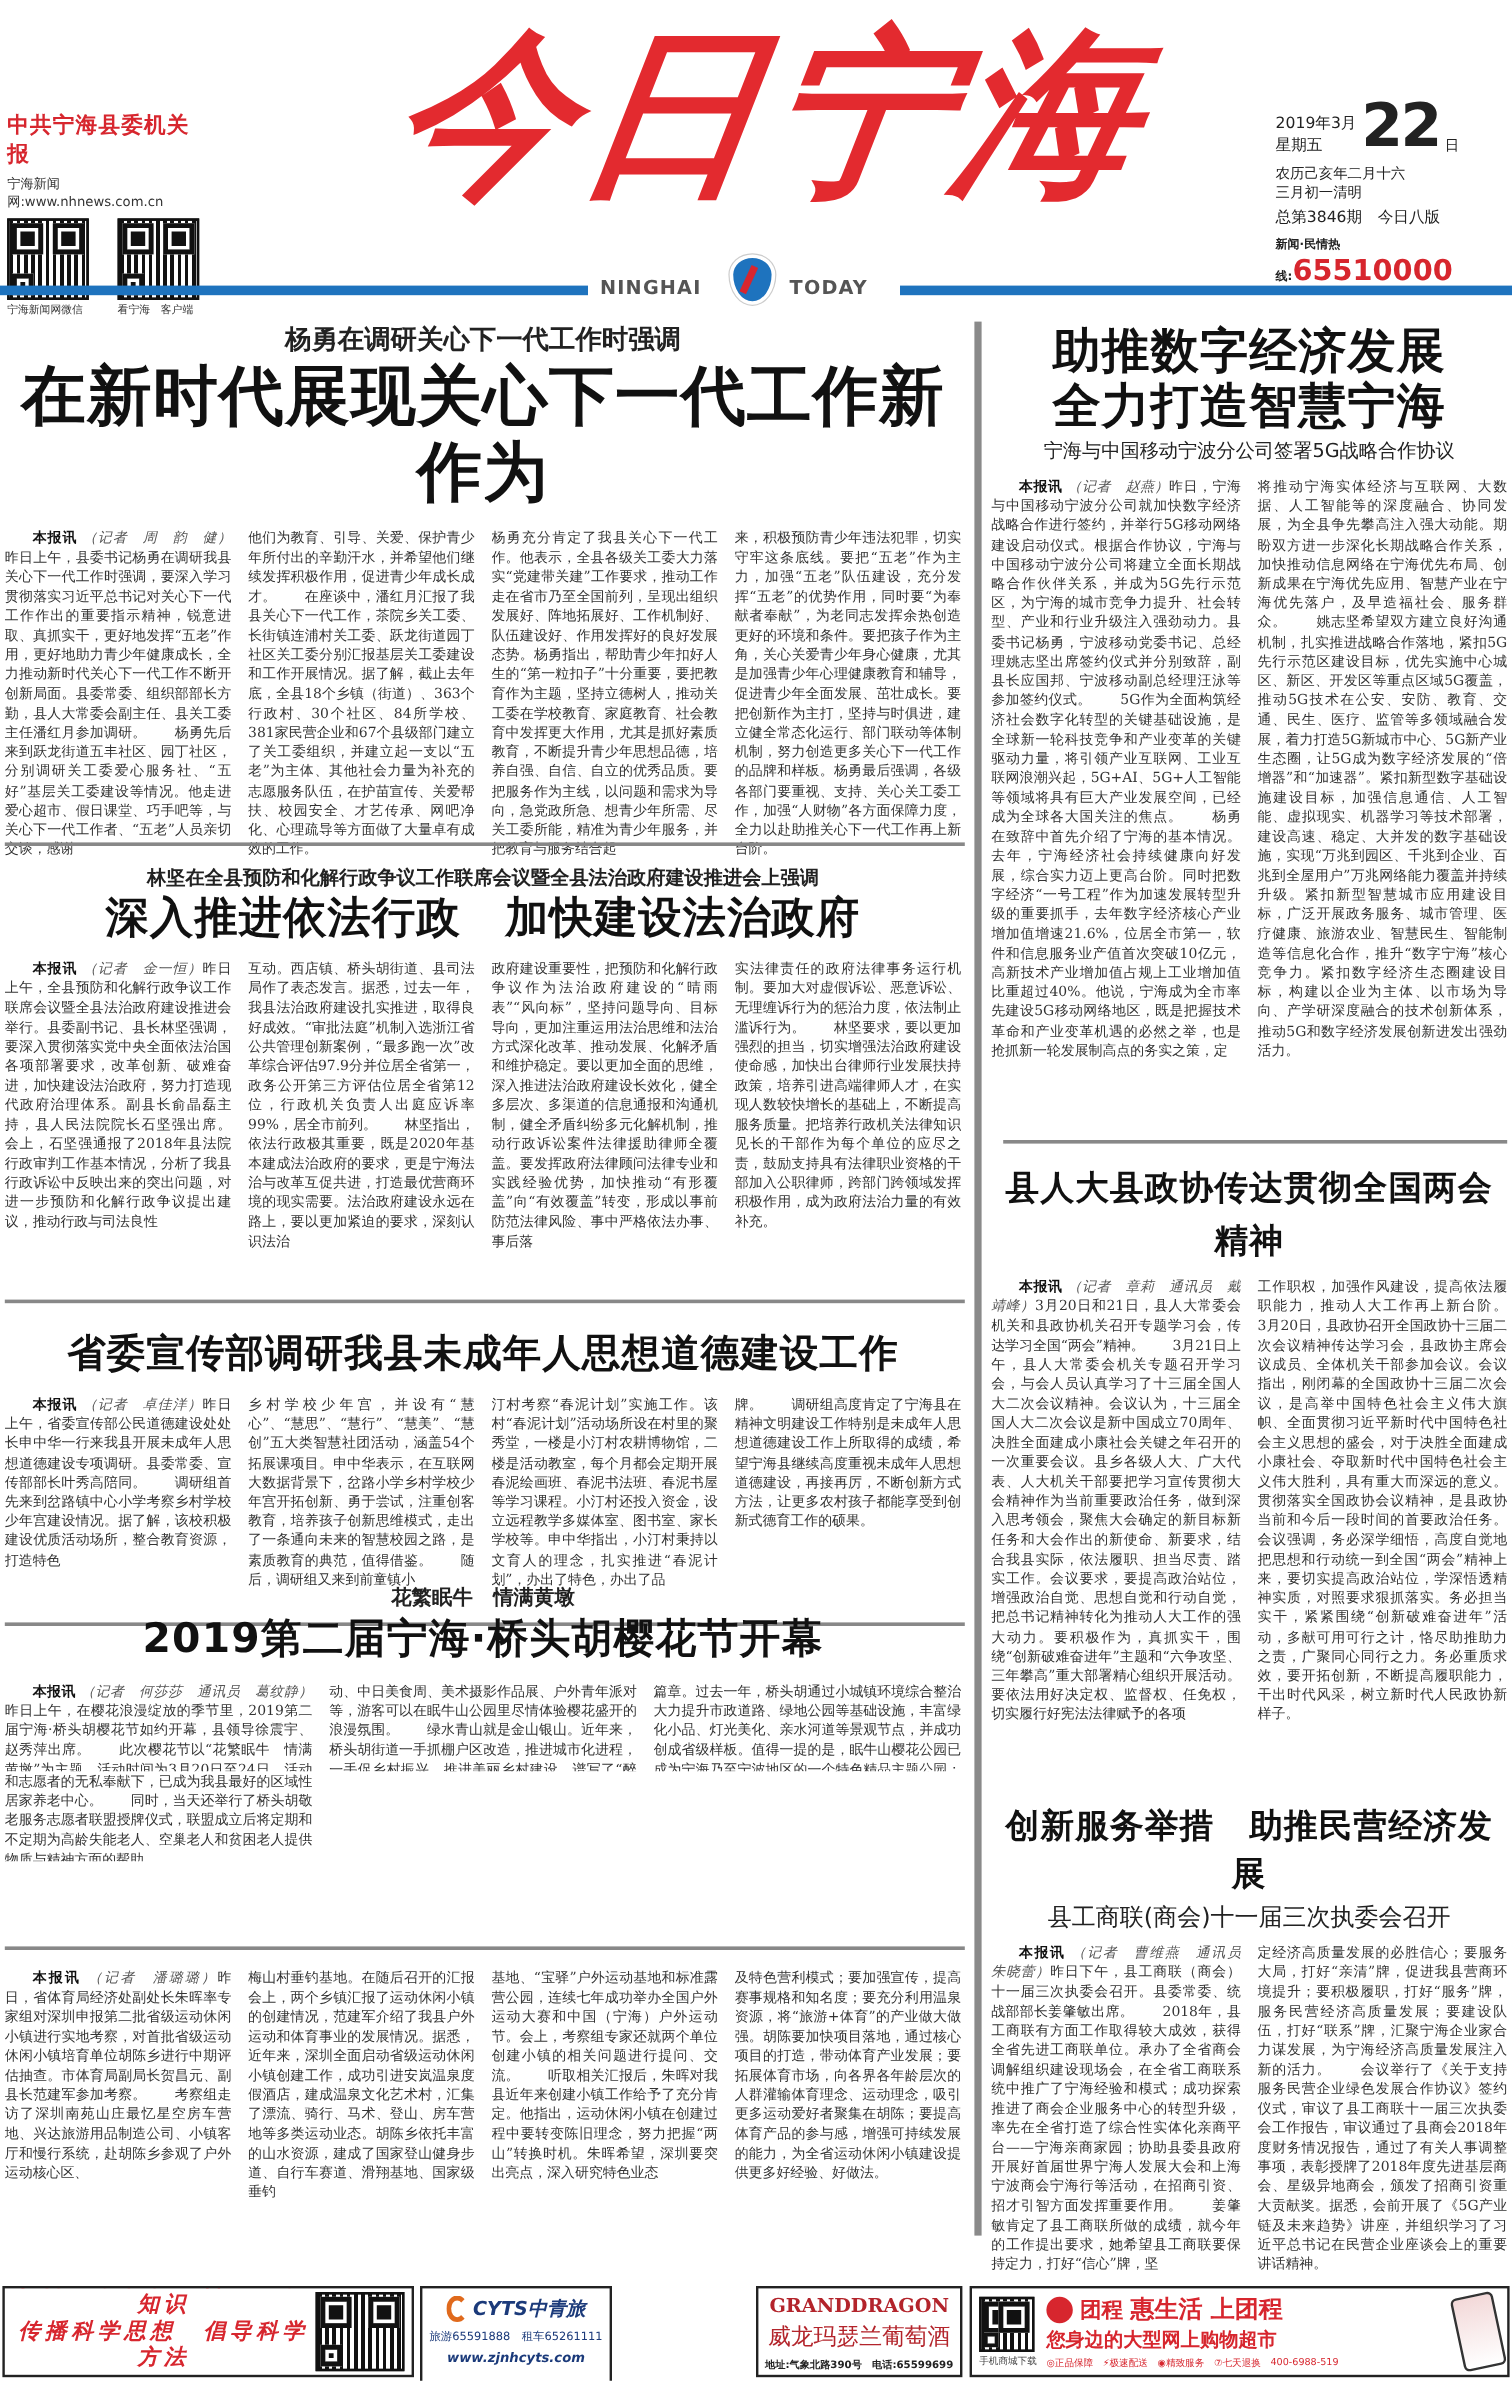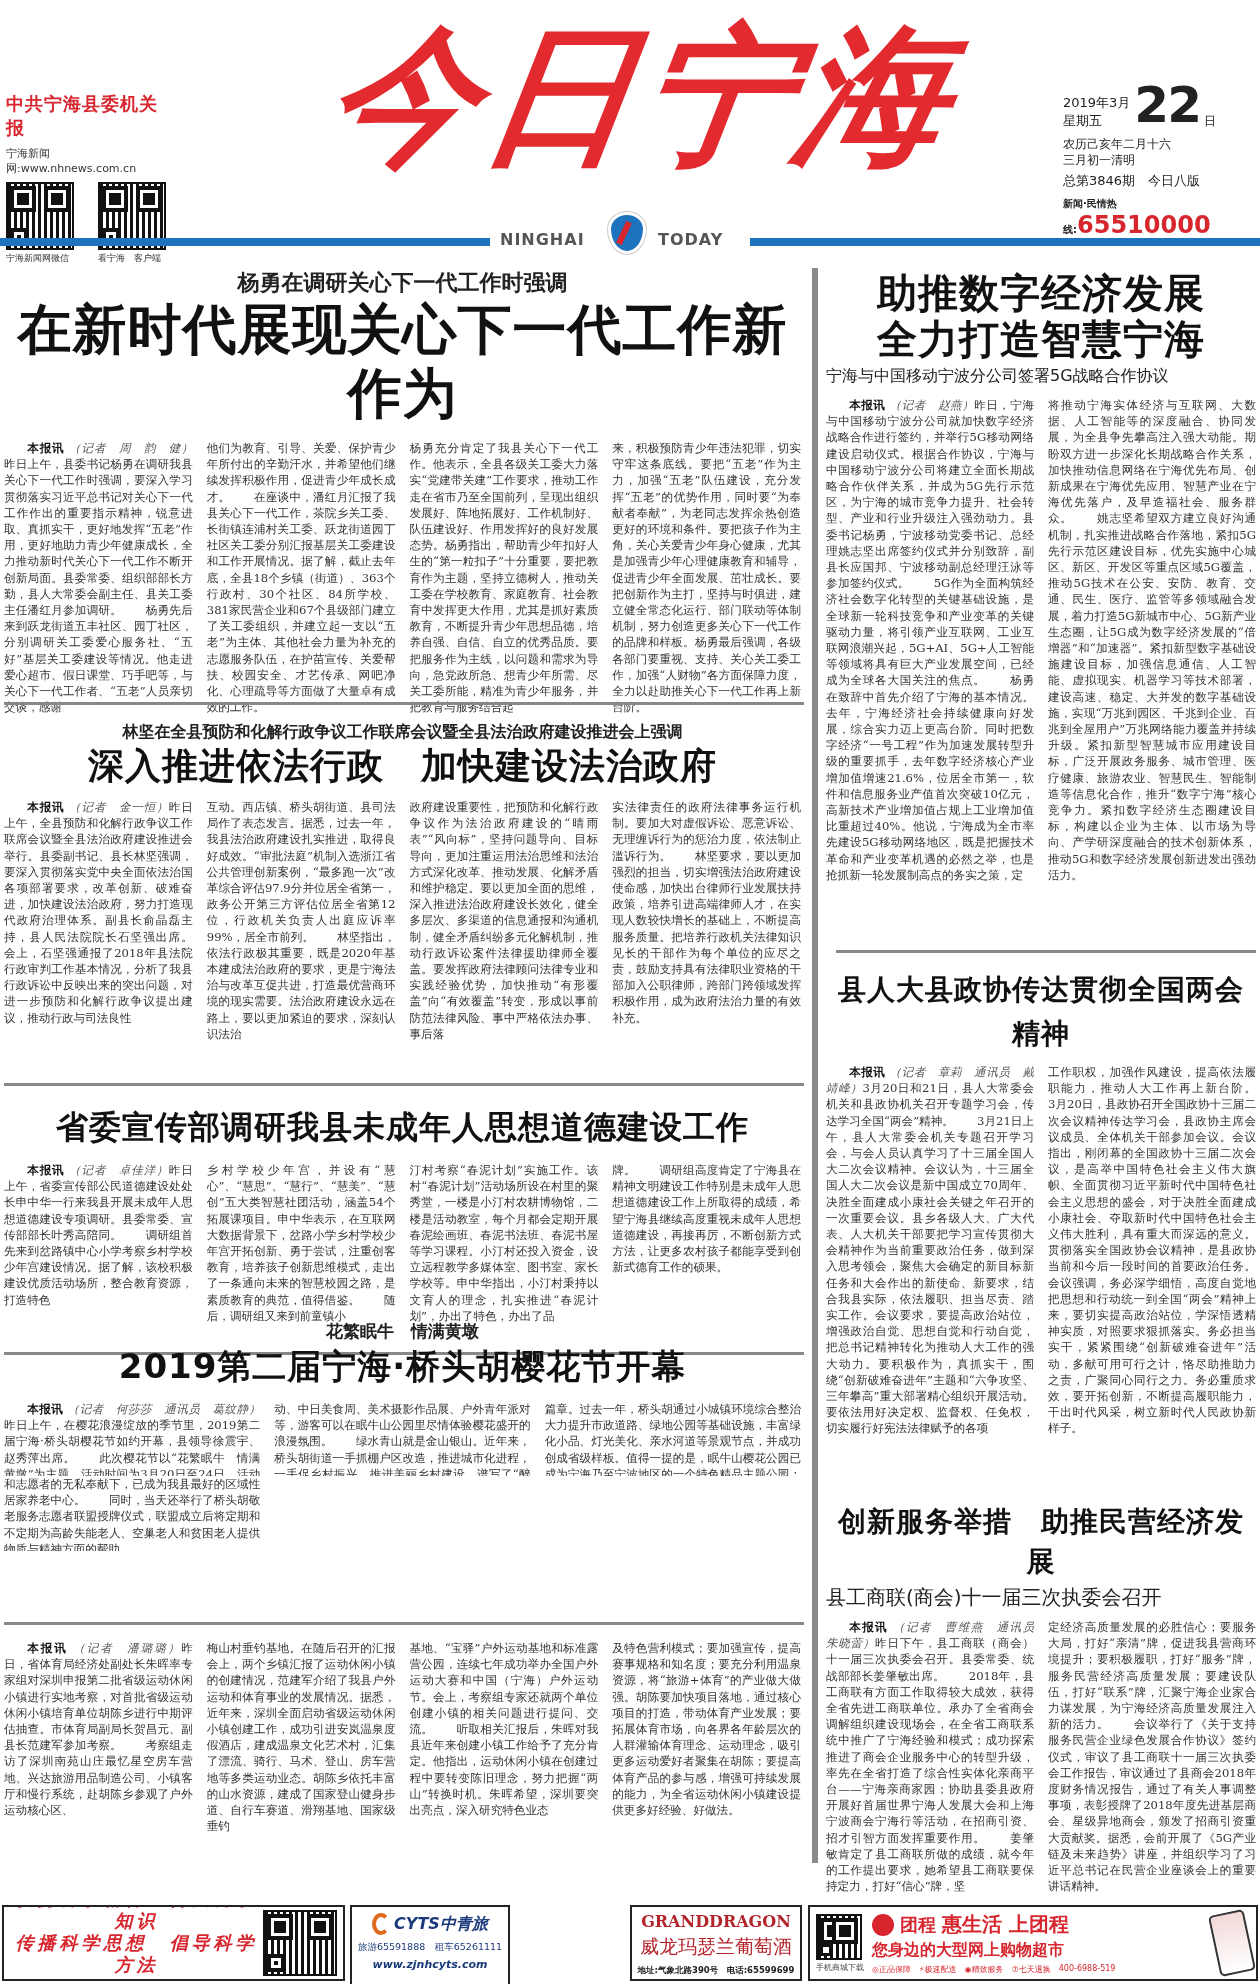--- a/index.html
+++ b/index.html
@@ -19,21 +19,21 @@
 .date-block .day{font-size:50px;font-weight:bold;line-height:1;letter-spacing:-2px}
 .date-block .ri{font-size:12px}
 .date-block .small{font-size:12px;line-height:16px}
 .date-block .issue{font-size:13px;margin-top:4px}
 .hot{font-size:10px;font-weight:bold}
 .hotnum{font-size:24px;color:#d7262e;font-weight:bold}
 .bluebar{height:8px;background:#1e73be}
 .brand{font-family:"DejaVu Sans",sans-serif;font-weight:bold;font-size:16px;color:#555;letter-spacing:1px}
 .kicker{font-family:"DejaVu Serif",serif;font-size:22px;font-weight:bold;text-align:center;color:#222}
 .headline{font-family:"DejaVu Sans",sans-serif;font-weight:900;text-align:center;color:#111;letter-spacing:1px}
-.subhead{font-family:"DejaVu Sans",sans-serif;color:#222}
+.subhead{font-family:"DejaVu Sans",sans-serif;text-align:center;color:#222}
 .cols{display:grid;grid-column-gap:14px}
 .col{font-size:11.6px;line-height:16.2px;text-align:justify;color:#333;overflow:hidden}
 .col p{text-indent:2em}
 .col .lead{font-weight:bold;font-family:"DejaVu Sans",sans-serif;color:#111}
 .col .by{font-style:italic;color:#555}
 .rule{height:3px;background:#888}
 .vrule{width:6px;background:#8a8a8a}
 .ad{border:2px solid #222;background:#fff;font-family:"DejaVu Sans",sans-serif;overflow:hidden}
 .ad .red-cal{color:#d7262e;font-family:"DejaVu Serif",serif;font-style:italic;font-weight:bold;font-size:22px;letter-spacing:4px;line-height:28px}
 </style>

